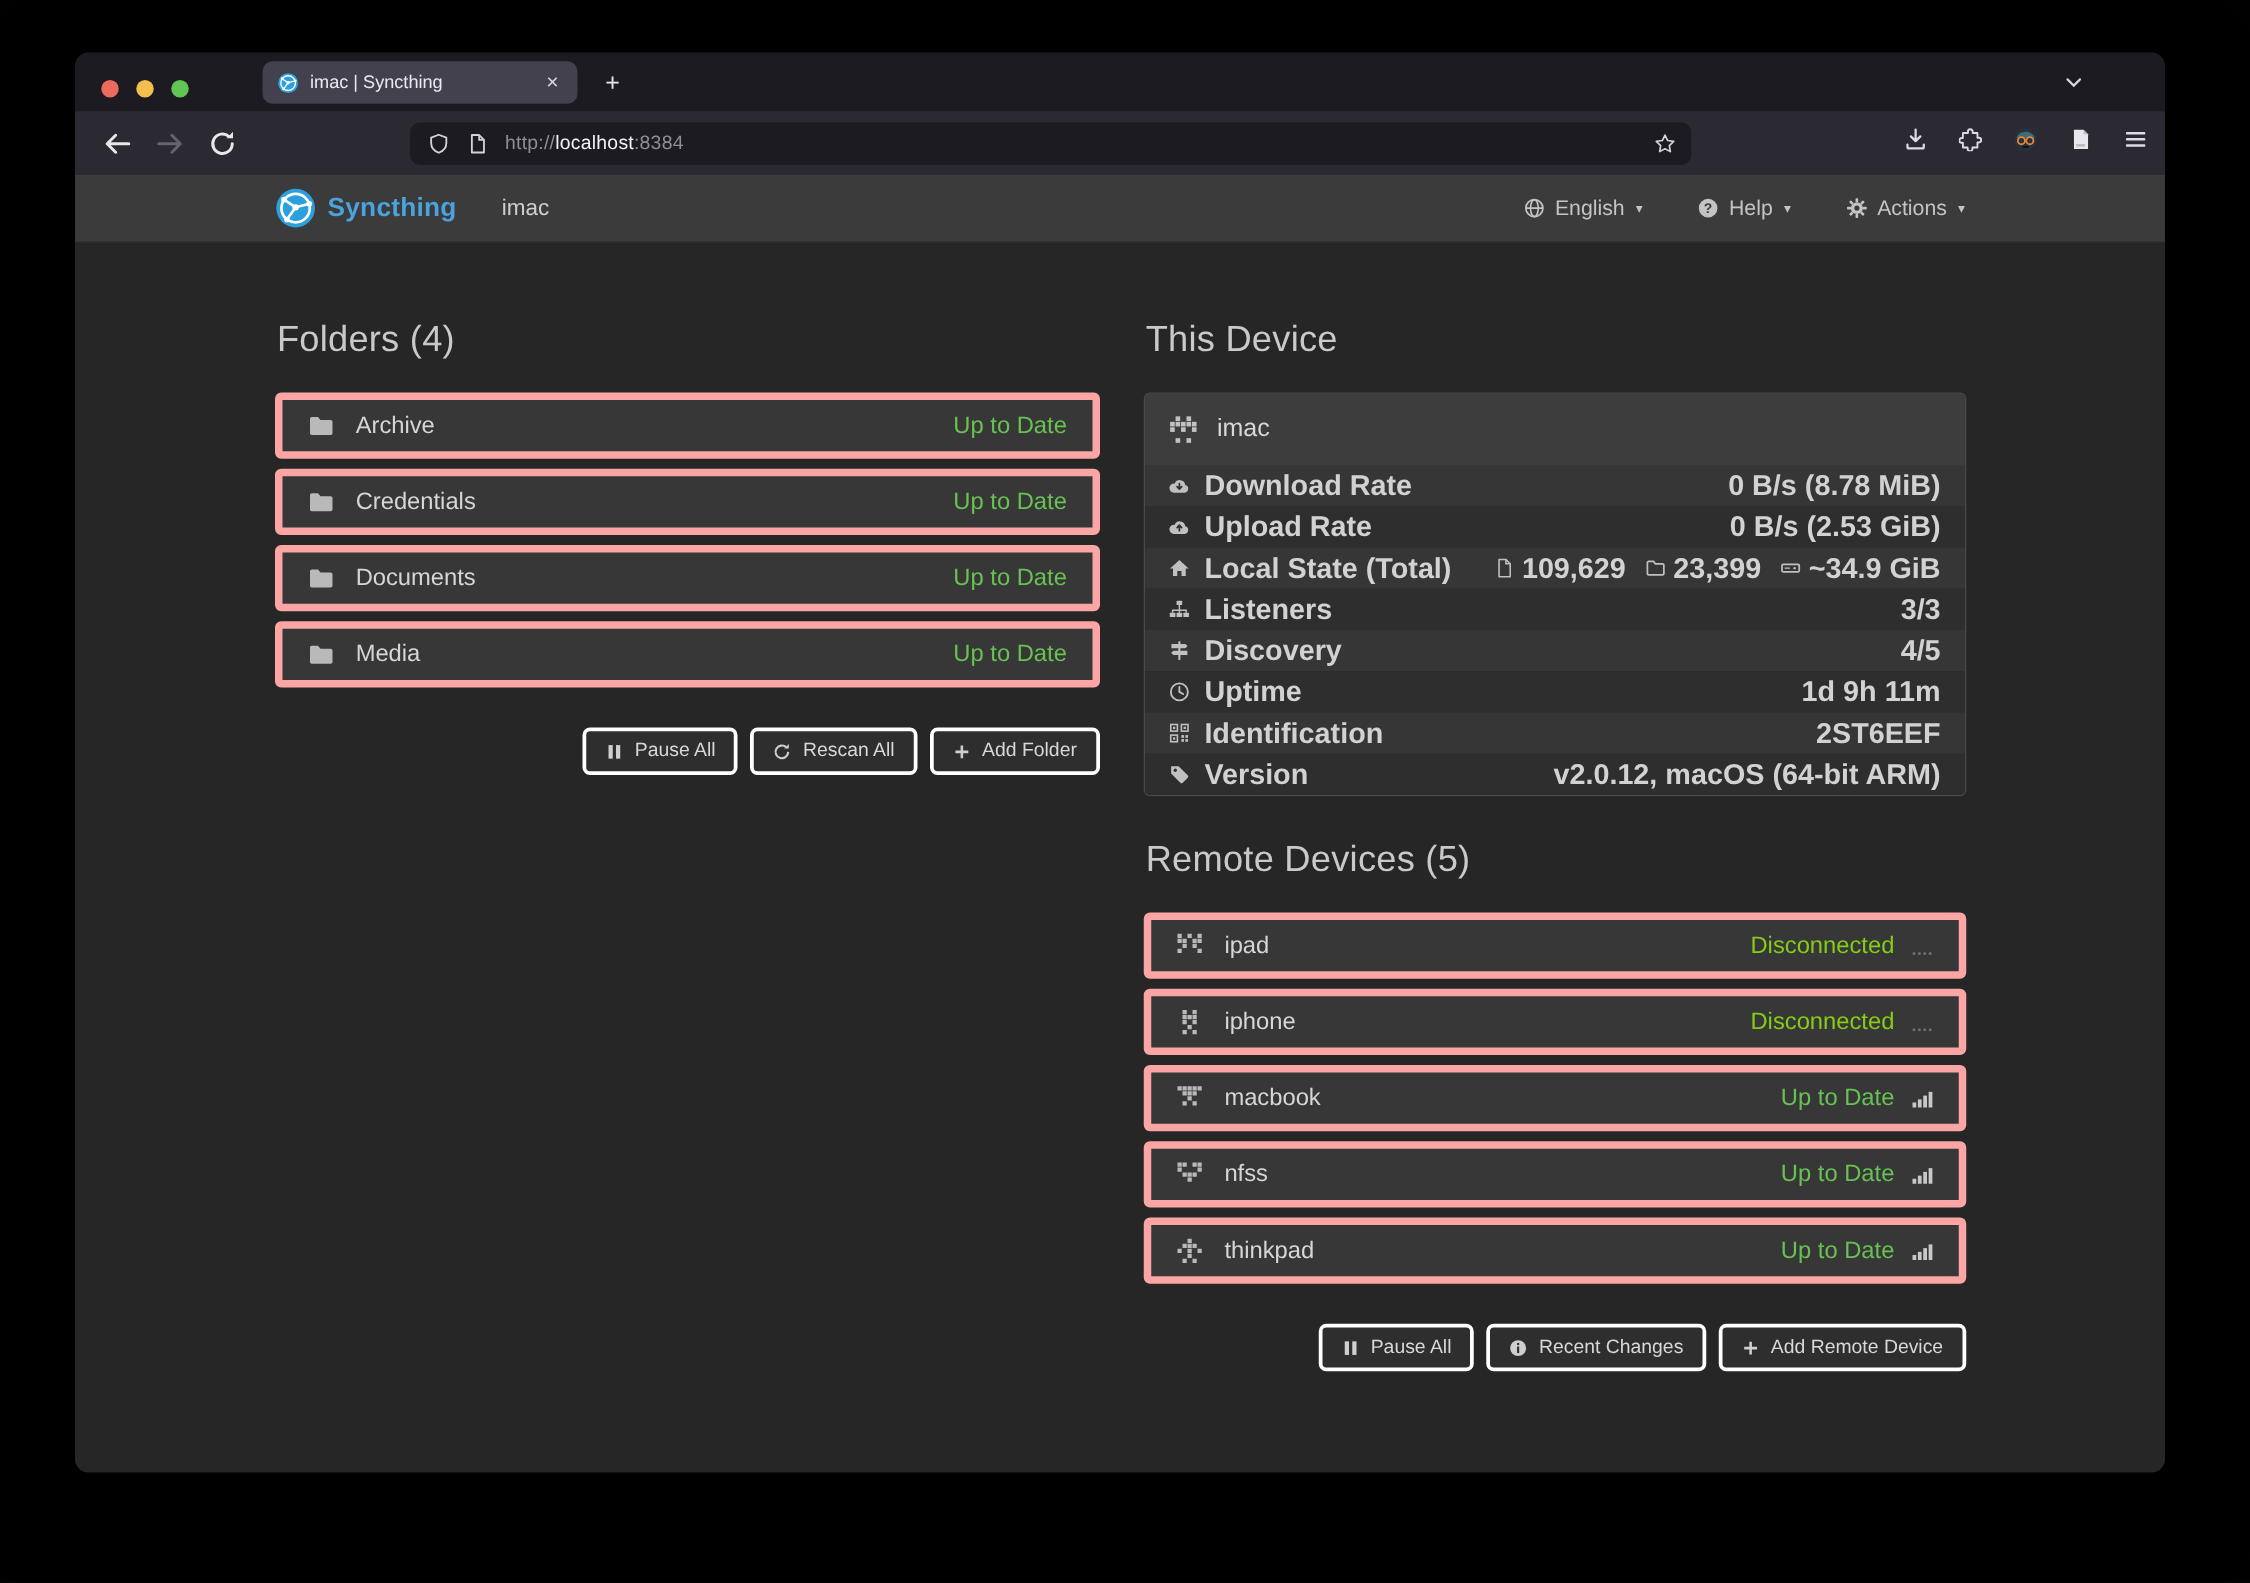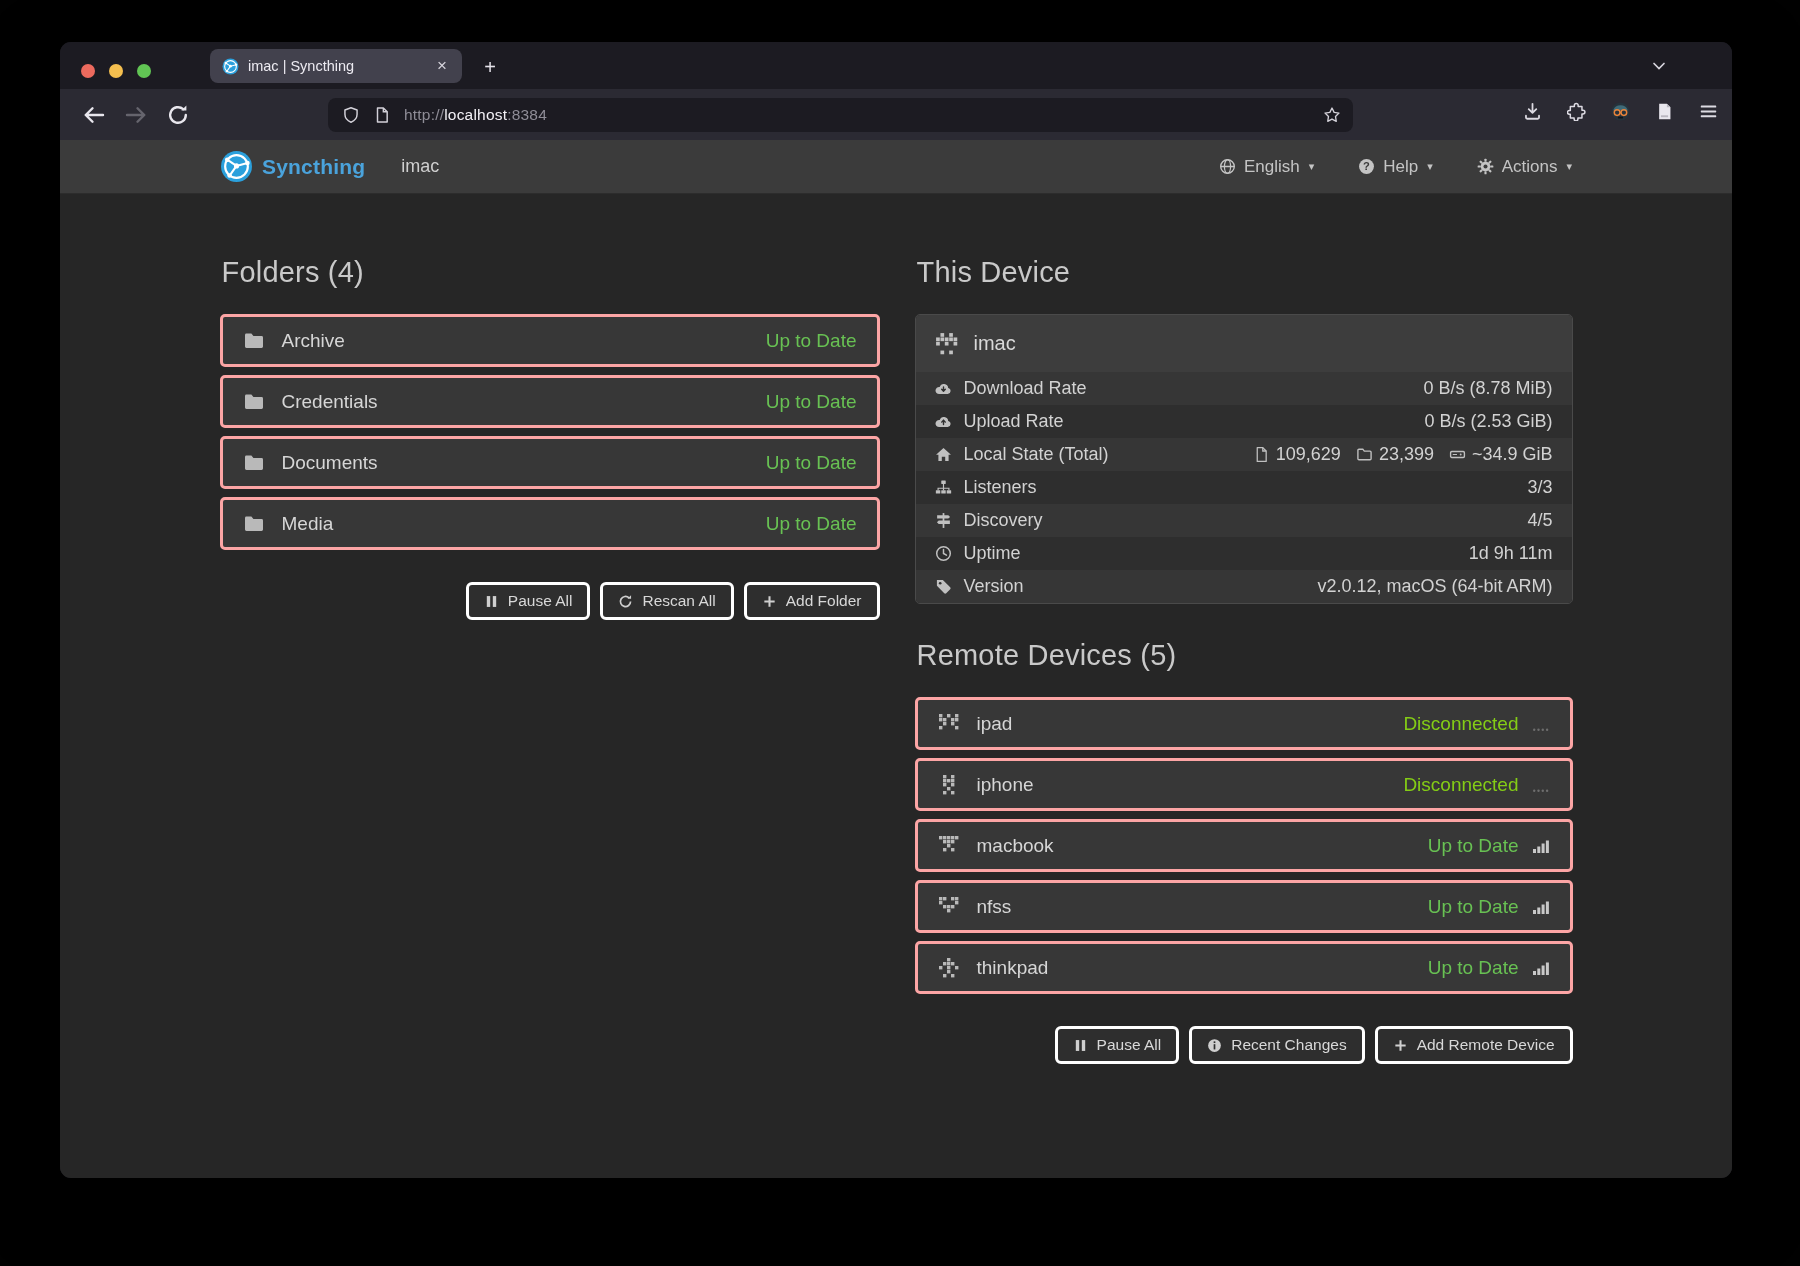--- a/index.html
+++ b/index.html
@@ -44,39 +44,39 @@
   .st-menus { margin-left:auto; display:flex; align-items:center; gap:44px; margin-right:132px; }
   .st-menu { display:flex; align-items:center; gap:8px; color:#c4c4c4; font-size:17px; cursor:pointer; }
   .st-menu .m-icon { width:17px; height:17px; display:inline-flex; }
   .caret { font-size:11px; color:#c4c4c4; margin-left:1px; }
 
   .page { flex:1; padding-top:62px; }
   .cols { width:1353px; margin:0 auto; display:flex; gap:35px; }
   .col-left { width:660px; } .col-right { width:658px; }
   h2.sec { color:#c9c9c9; font-size:29px; font-weight:500; letter-spacing:.2px; margin:0 0 25px 2px; }
 
-  .rowpanel { height:53px; background:#373737; border:3px solid #fca5a5; border-radius:5px; margin-bottom:8px; display:flex; align-items:center; padding:0 20px; cursor:pointer; }
+  .rowpanel { height:53px; background:#373737; border:6px solid #fca5a5; border-radius:5px; margin-bottom:8px; display:flex; align-items:center; padding:0 20px; cursor:pointer; }
   .rowpanel .r-icon { width:22px; height:22px; color:#b9b9b9; flex:0 0 auto; display:flex; align-items:center; justify-content:center; }
   .rowpanel .r-name { color:#d6d6d6; font-size:19px; margin-left:17px; }
   .rowpanel .r-right { margin-left:auto; display:flex; align-items:center; gap:13px; }
   .rowpanel .r-status { font-size:19px; }
   .v-green { color:#68c153; } .v-purple { color:#84cc16; } .v-blue { color:#54a4ef; }
   .v-link { color:#54a4ef; cursor:pointer; }
   .sigicon { width:18px; height:16px; color:#c8c8c8; display:inline-flex; align-items:flex-end; }
   .sigicon.dots { color:#6e6e6e; }
 
   .actions { display:flex; justify-content:flex-end; gap:10px; margin-top:32px; }
   .btn { background:#2e2e2e; border:3px solid #ffffff; border-radius:6px; color:#d8d8d8; font-size:15.5px; padding:0 15px; height:38px; display:inline-flex; align-items:center; gap:9px; cursor:pointer; font-family:inherit; }
   .btn .b-icon { width:15px; height:15px; display:inline-flex; color:#cfcfcf; }
 
   .devpanel { border:1px solid #4a4a4a; border-radius:5px; overflow:hidden; }
   .devpanel-head { height:57px; background:#3d3d3d; display:flex; align-items:center; padding:0 19px; cursor:pointer; }
   .devpanel-head .r-icon { width:24px; height:24px; color:#c2c2c2; }
   .devpanel-head .r-name { color:#d8d8d8; font-size:20px; margin-left:15px; }
-  .strow { height:33px; display:flex; align-items:center; padding:0 19px; font-size:18px; }
+  .strow { height:33px; display:flex; align-items:center; padding:0 19px; font-size:23px;font-weight:bold; }
   .strow:nth-child(odd) { background:#363636; }
   .strow:nth-child(even) { background:#2e2e2e; }
   .strow .s-icon { width:17px; height:17px; color:#c0c0c0; margin-right:12px; flex:0 0 auto; display:inline-flex; }
   .strow .s-label { color:#d2d2d2; }
   .strow .s-value { margin-left:auto; color:#d2d2d2; display:flex; align-items:center; gap:15px; }
   .vpart { display:inline-flex; align-items:center; gap:6px; }
   .vpart .s-icon { margin-right:0; }
 
   .remote-sec { margin-top:35px; }
   svg { display:block; }
@@ -461,20 +461,42 @@
                         <circle cx="8" cy="8" r="6.4" fill="none" stroke="currentColor" stroke-width="1.4"></circle>
                         <path d="M8 4.2 V8 L10.8 9.6" fill="none" stroke="currentColor" stroke-width="1.4" stroke-linecap="round"></path>
                       </svg>
                     </span>
                     <span class="s-label">Uptime</span>
                     <span class="s-value">1d 9h 11m</span>
                   </div>
                   <div class="strow">
                     <span class="s-icon">
                       <svg viewBox="0 0 16 16" width="100%" height="100%">
+                        <g fill="none" stroke="currentColor" stroke-width="1.2">
+                          <rect x="1.5" y="1.5" width="5" height="5"></rect>
+                          <rect x="9.5" y="1.5" width="5" height="5"></rect>
+                          <rect x="1.5" y="9.5" width="5" height="5"></rect>
+                        </g>
+                        <g fill="currentColor">
+                          <rect x="3.2" y="3.2" width="1.7" height="1.7"></rect>
+                          <rect x="11.2" y="3.2" width="1.7" height="1.7"></rect>
+                          <rect x="3.2" y="11.2" width="1.7" height="1.7"></rect>
+                          <rect x="9.5" y="9.5" width="2" height="2"></rect>
+                          <rect x="12.5" y="9.5" width="2" height="2"></rect>
+                          <rect x="9.5" y="12.5" width="2" height="2"></rect>
+                          <rect x="12.5" y="12.5" width="2" height="2"></rect>
+                        </g>
+                      </svg>
+                    </span>
+                    <span class="s-label">Identification</span>
+                    <span class="s-value v-link">2ST6EEF</span>
+                  </div>
+                  <div class="strow">
+                    <span class="s-icon">
+                      <svg viewBox="0 0 16 16" width="100%" height="100%">
                         <path d="M1.8 1.8 h5.6 L14.3 8.7 a1.3 1.3 0 0 1 0 1.85 L10.55 14.3 a1.3 1.3 0 0 1 -1.85 0 L1.8 7.4z" fill="currentColor"></path>
                         <circle cx="4.9" cy="4.9" r="1.25" fill="#313131"></circle>
                       </svg>
                     </span>
                     <span class="s-label">Version</span>
                     <span class="s-value">v2.0.12, macOS (64-bit ARM)</span>
                   </div>
                 </div>
             </div>
 

